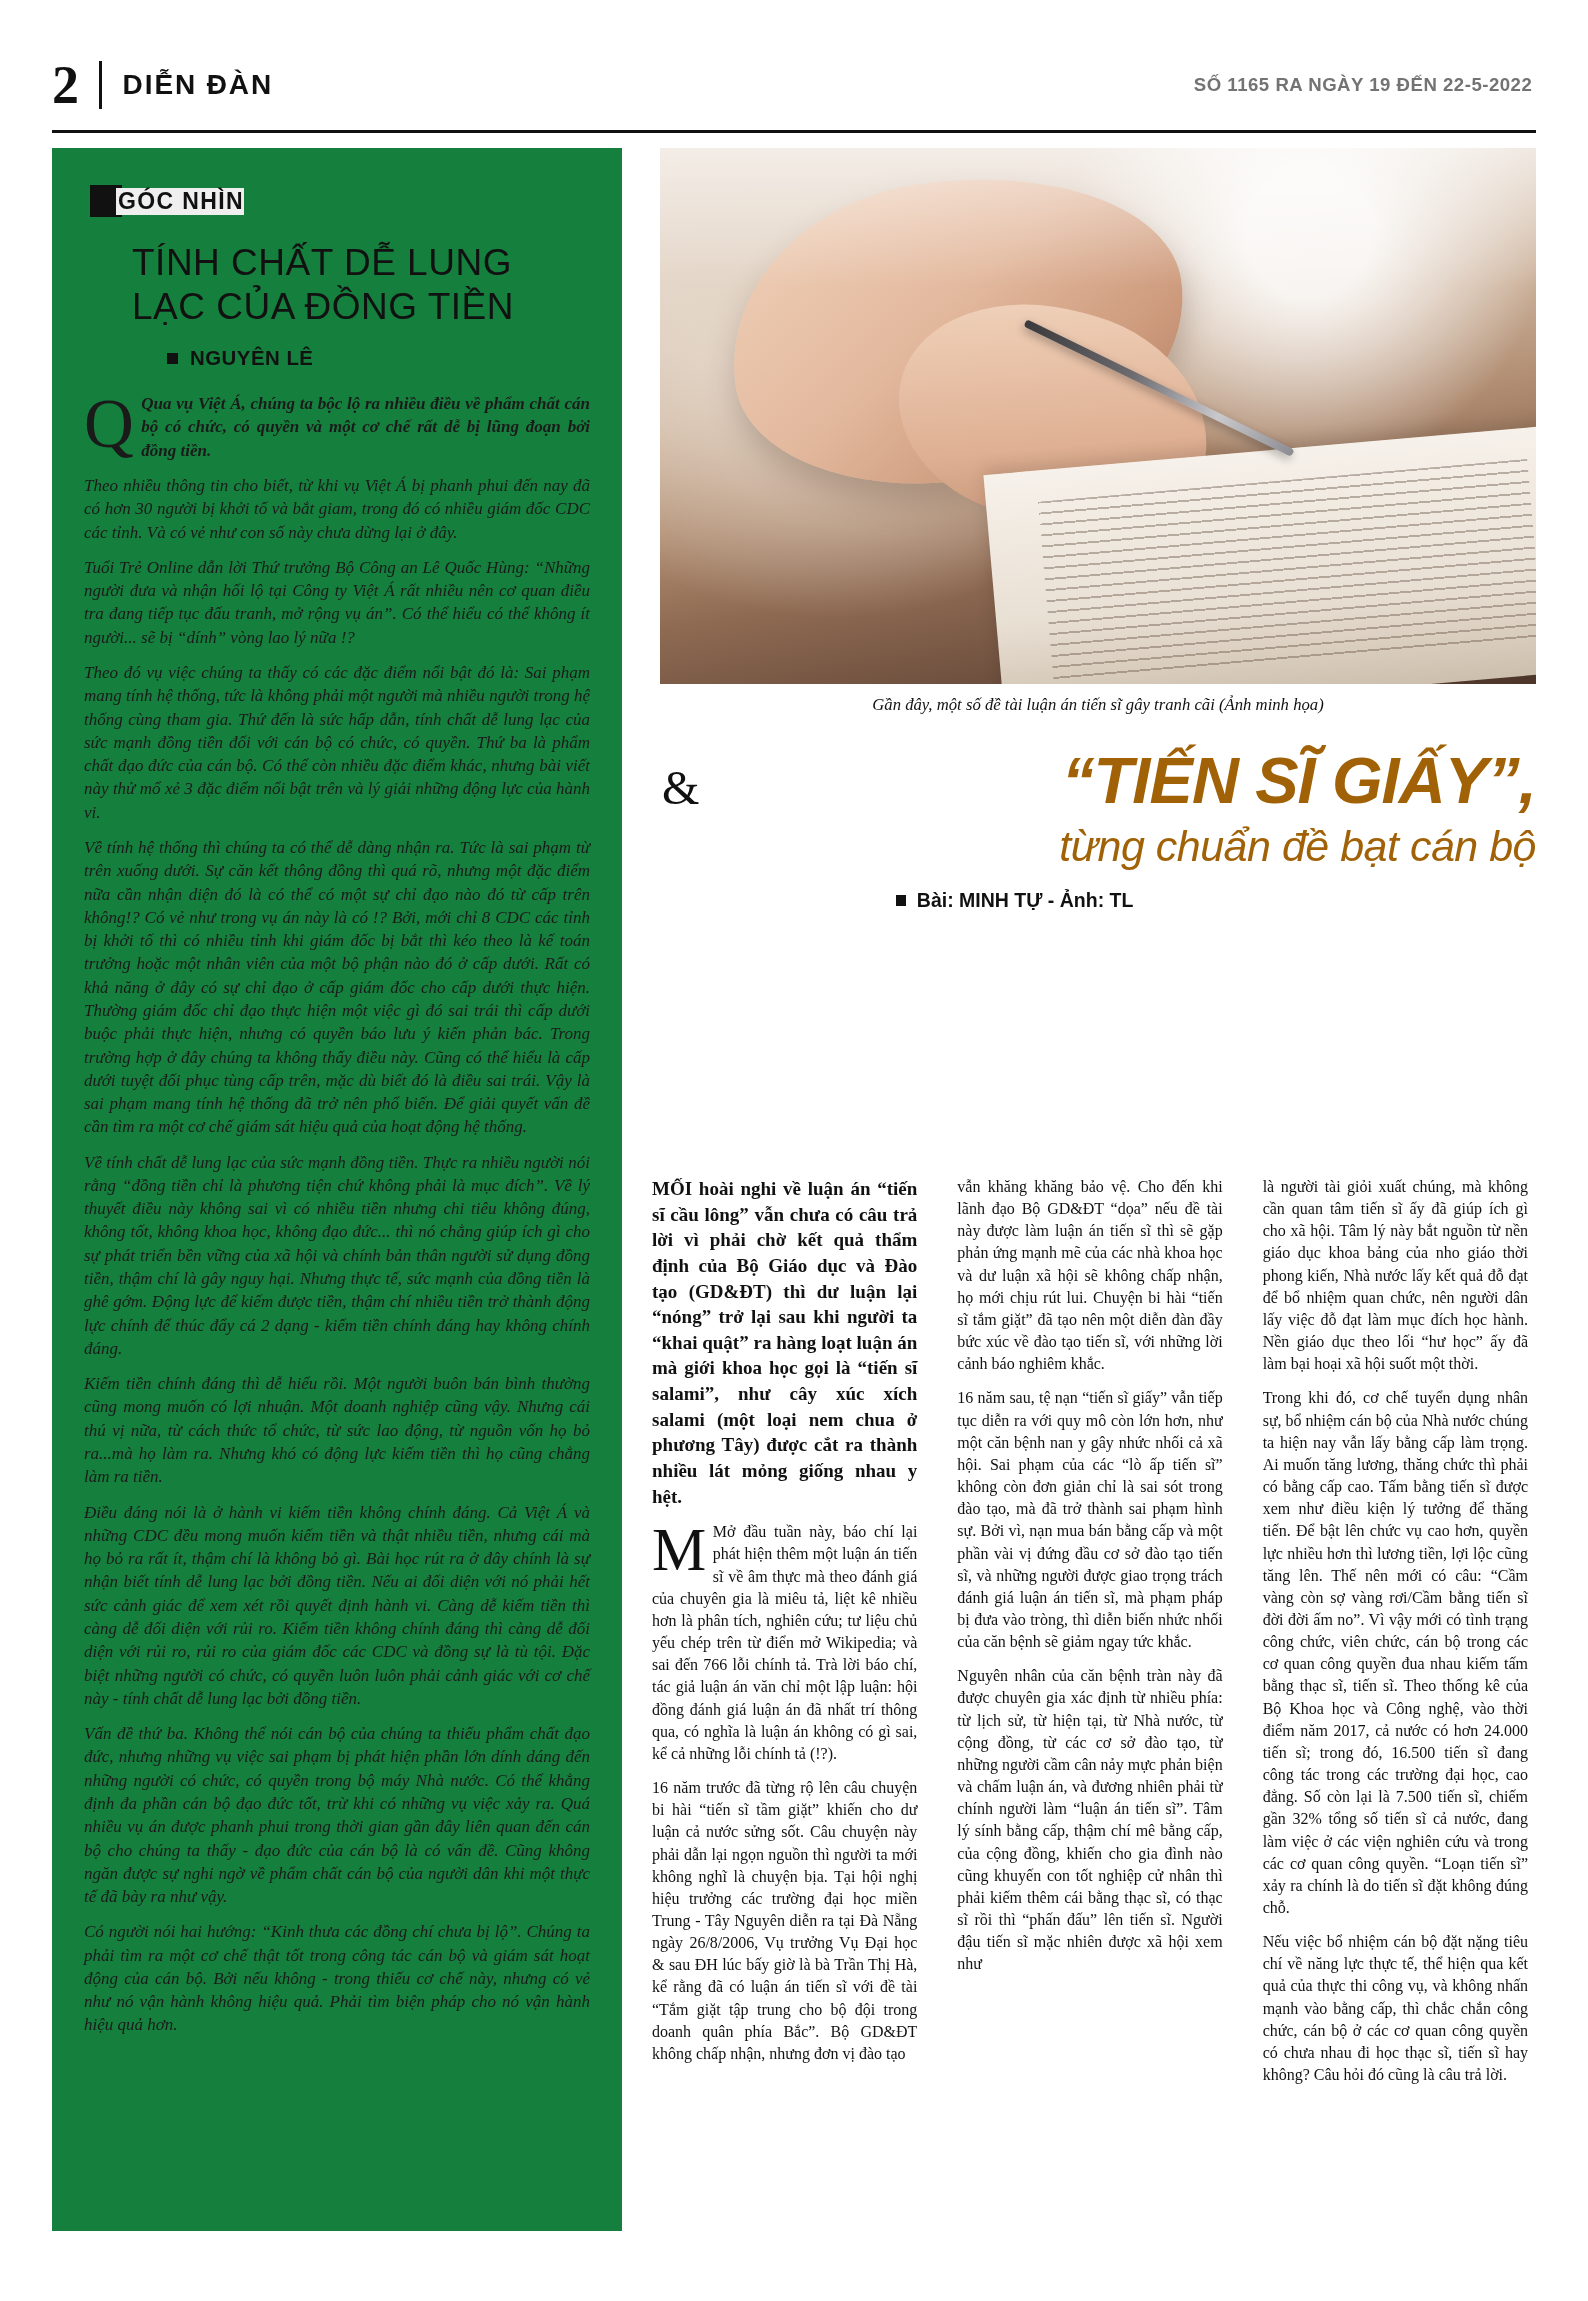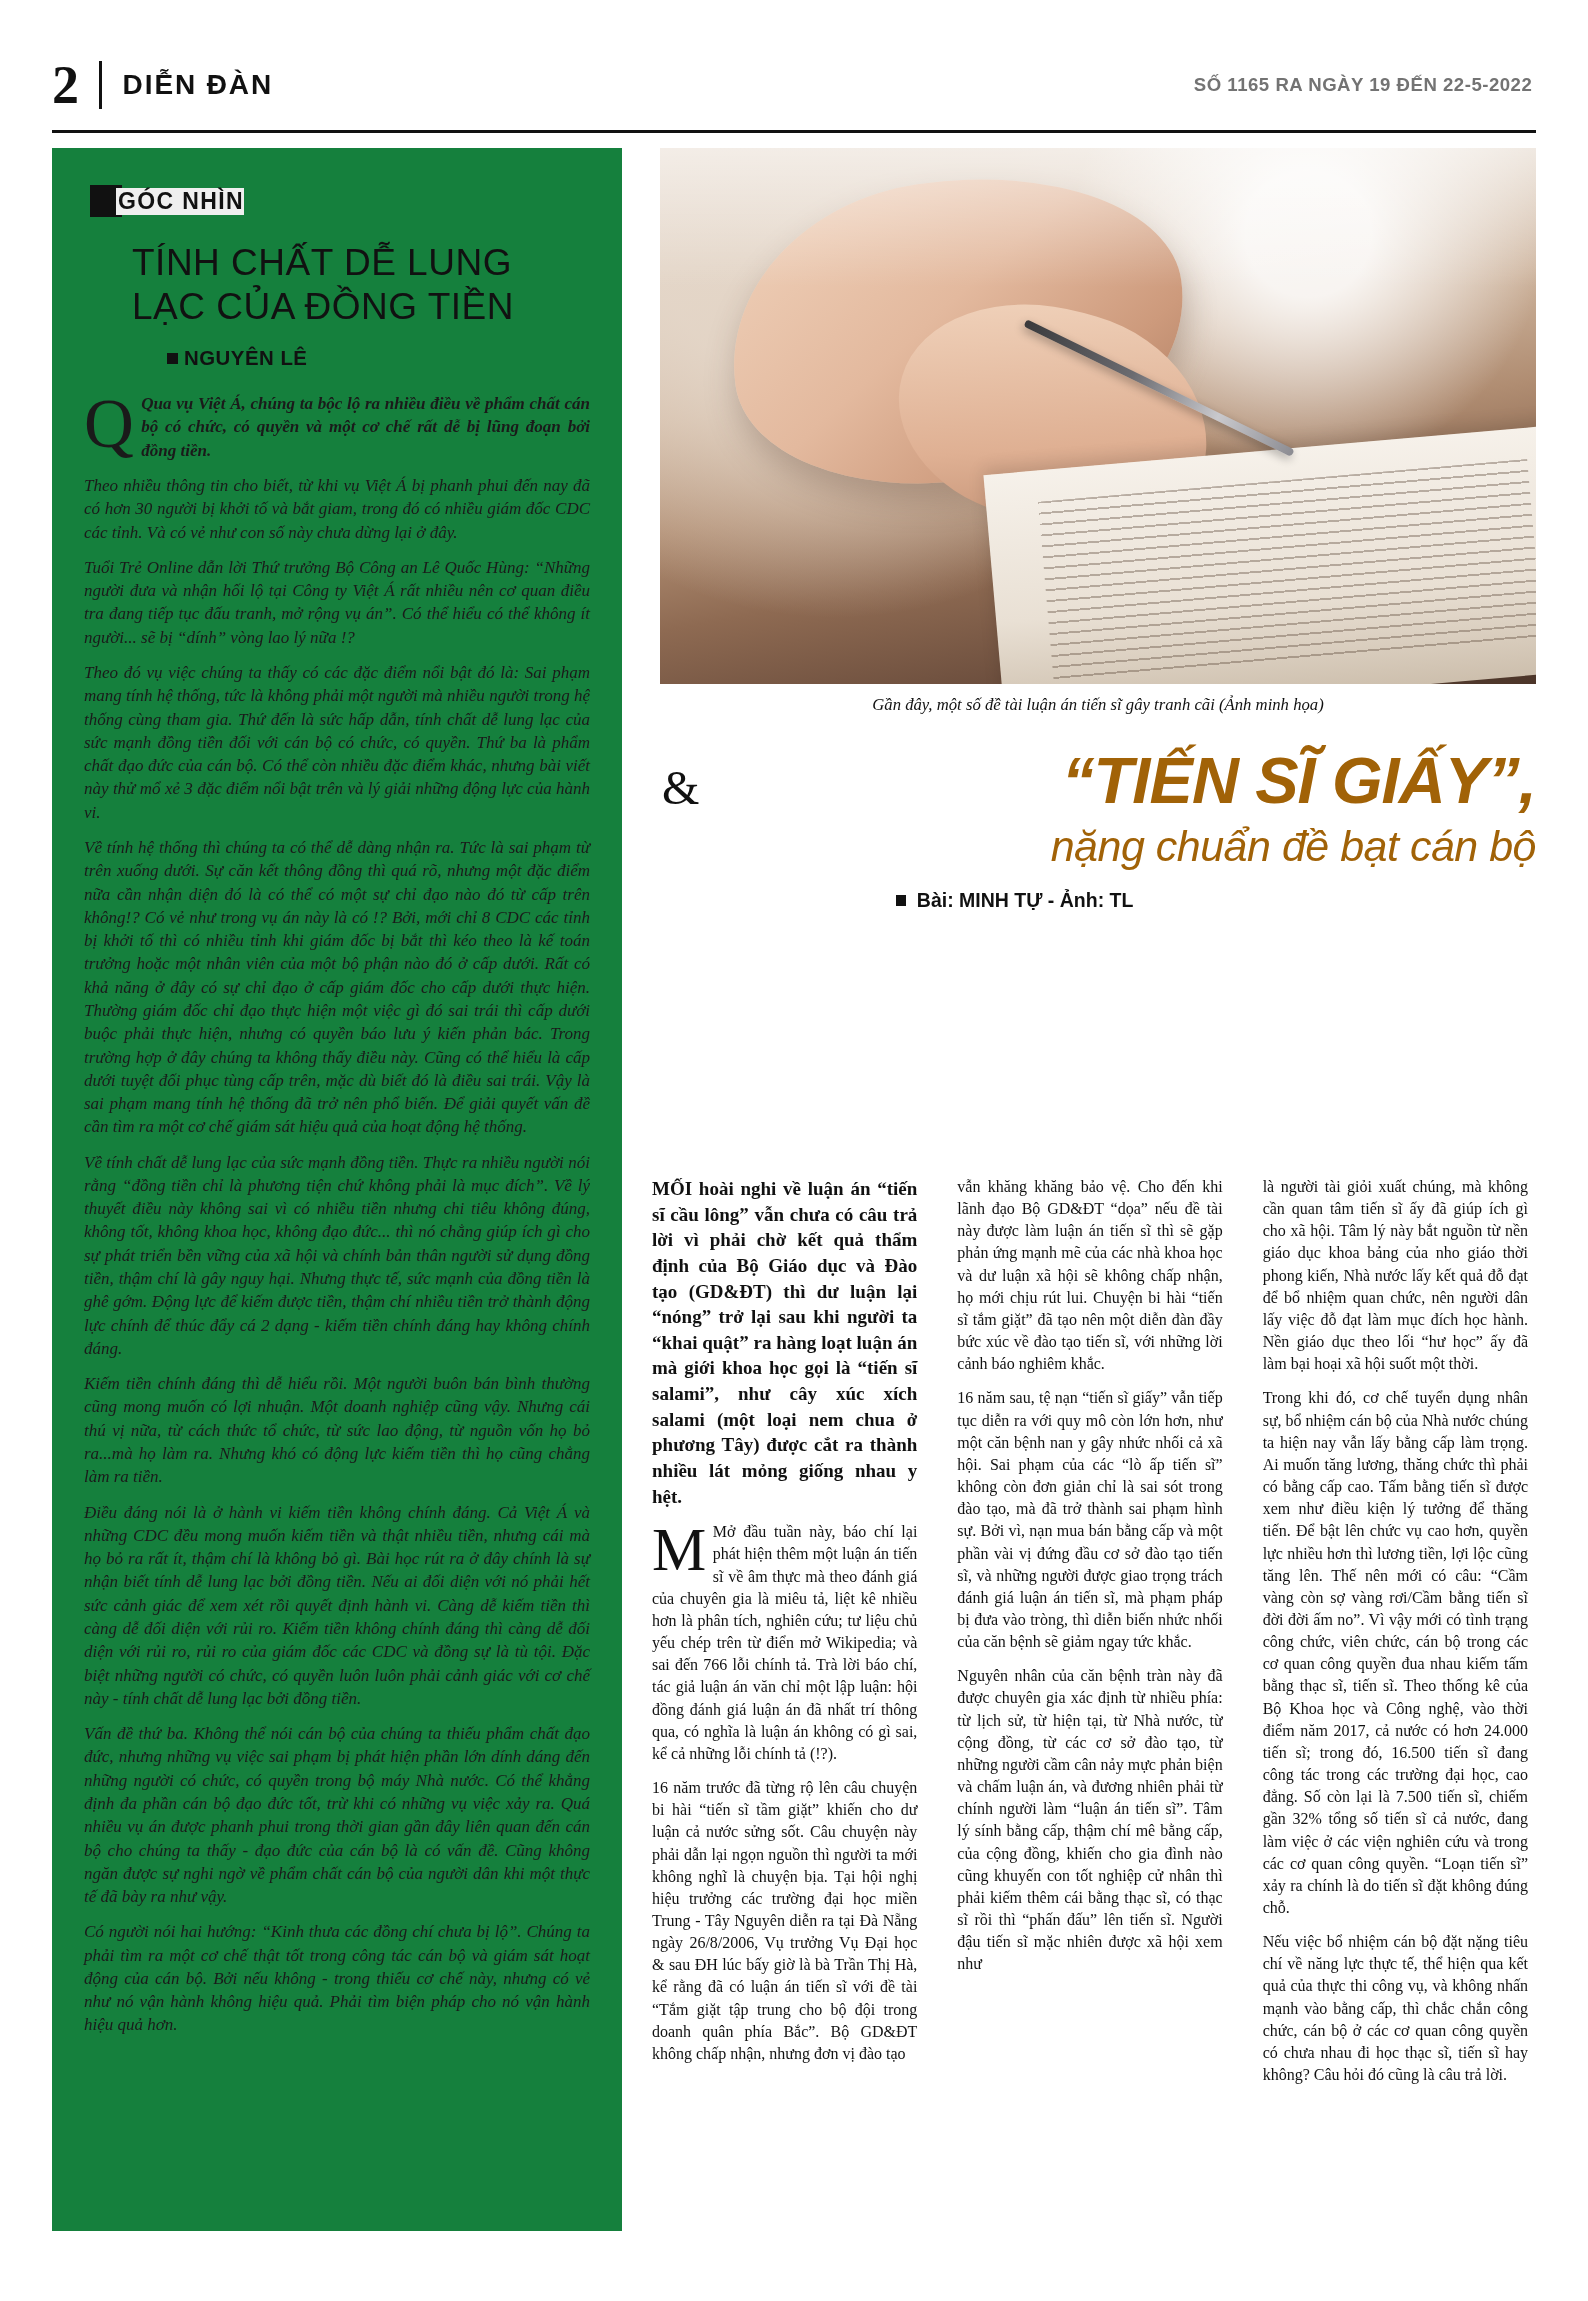--- a/index.html
+++ b/index.html
@@ -111,21 +111,21 @@
     line-height: 1.18;
     letter-spacing: 0.5px;
     color: #111;
     text-align: left;
     padding-left: 48px;
     margin-bottom: 18.6px;
   }
   .byline-row {
     display: flex;
     align-items: center;
-    gap: 6px;
+    gap: 12px;
     padding-left: 83px;
     margin-bottom: 22px;
   }
   .byline-square {
     width: 11px; height: 11px; background: #111; flex: 0 0 auto;
   }
   .byline-name {
     font-family: "Liberation Sans", sans-serif;
     font-size: 20.4px;
     font-weight: 700;
@@ -359,21 +359,21 @@
         <div class="lines"></div>
         <div class="pen"></div>
         <div class="blur-top"></div>
       </div>
       <div class="photo-caption">Gần đây, một số đề tài luận án tiến sĩ gây tranh cãi (Ảnh minh họa)</div>
     </div>
 
     <div class="headline-block">
       <div class="amp">&amp;</div>
       <div class="hl-line hl1">“TIẾN SĨ GIẤY”,</div>
-      <div class="hl-line hl3">nặng chuẩn đề bạt cán bộ</div>
+      <div class="hl-line hl3">từng chuẩn đề bạt cán bộ</div>
     </div>
 
     <div class="article-byline">
       <div class="byline-square"></div>
       <div class="article-byline-text">Bài: MINH TỰ - Ảnh: TL</div>
     </div>
   </div>
 
   <div class="body-cols">
     <div class="bcol">

